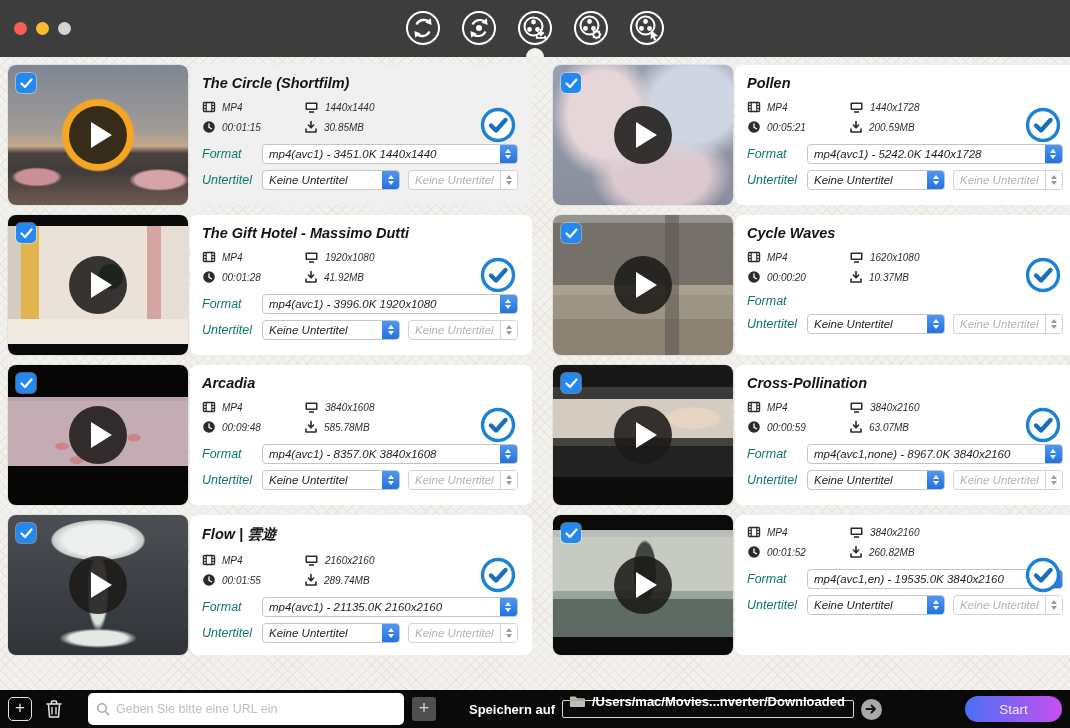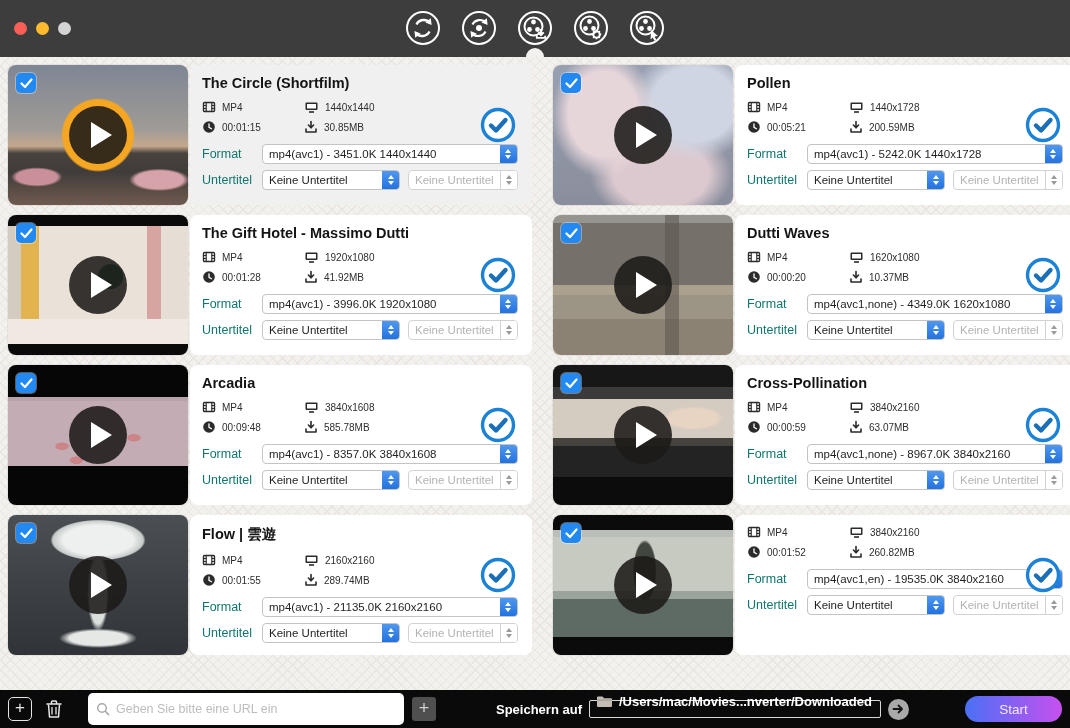--- a/index.html
+++ b/index.html
@@ -14,21 +14,21 @@
   .tool-icons { position:absolute; top:8px; left:0; right:0; display:flex; justify-content:center; gap:16px; }
   .tool-btn { position:relative; width:40px; height:40px; display:flex; align-items:center; justify-content:center; cursor:pointer; }
   .notch { position:absolute; left:50%; transform:translateX(-50%); bottom:-9px; width:18px; height:9px; background:#f3f1ef; border-radius:9px 9px 0 0; }
 
   
   .main { position:absolute; top:57px; bottom:38px; left:0; right:0;
     background-color:#f3f1ee;
     background-image:
       repeating-linear-gradient(45deg,#e9e6e2 0 1px,transparent 1px 7px),
       repeating-linear-gradient(-45deg,#e9e6e2 0 1px,transparent 1px 7px);
-    padding:8px 12px 0 8px; }
+    padding:8px 12px 0 8px;font-style:italic; }
   .grid { display:grid; grid-template-columns:508px 509px; column-gap:37px; row-gap:10px; }
 
   
   .card { display:flex; height:140px; }
   .thumb { position:relative; width:180px; height:140px; border-radius:8px; flex:0 0 180px; background:#222; box-shadow:0 0 0 1px rgba(0,0,0,.05); }
   .checkbox { position:absolute; top:8px; left:8px; width:20px; height:20px; border-radius:5px; background:#2389f2; display:flex; align-items:center; justify-content:center; box-shadow:0 0 0 1px rgba(255,255,255,.35); cursor:pointer; }
   .play { position:absolute; top:50%; left:50%; transform:translate(-50%,-50%); width:58px; height:58px; border-radius:50%; background:rgba(28,26,24,.88); display:flex; align-items:center; justify-content:center; cursor:pointer; }
   .play .tri { width:0; height:0; border-top:13px solid transparent; border-bottom:13px solid transparent; border-left:21px solid #fff; margin-left:6px; }
   .info { flex:1; margin-left:2px; background:#fff; border-radius:8px; padding:10px 14px 8px 12px; position:relative; }
   .card.hl .info { background:#f1f0f0; }
@@ -54,21 +54,21 @@
   .sel-sub2 .stepper .dn { border-top-color:#9a9a9a; }
 
   
   .bottombar { position:absolute; left:0; right:0; bottom:0; height:38px; background:#0a0a0a; display:flex; align-items:center; }
   .add-btn { margin-left:8px; width:24px; height:24px; border:1.5px solid #e6e6e6; border-radius:5px; color:#e6e6e6; font-size:17px; line-height:20px; text-align:center; cursor:pointer; }
   .trash-btn { margin-left:10px; width:24px; height:24px; display:flex; align-items:center; justify-content:center; cursor:pointer; }
   .url-field { margin-left:22px; width:316px; height:32px; background:#fff; border-radius:5px; display:flex; align-items:center; padding:0 8px; }
   .url-field input { border:none; outline:none; flex:1; font-size:12.5px; color:#333; margin-left:6px; font-family:"Liberation Sans",sans-serif; }
   .url-field input::placeholder { color:#bdbdbd; }
   .plus-btn { margin-left:8px; width:24px; height:24px; background:#4f4f4f; border-radius:3px; color:#cfcfcf; font-size:18px; line-height:22px; text-align:center; cursor:pointer; }
-  .save-label { margin-left:60px; color:#fff; font-size:13px; font-weight:bold; white-space:nowrap; }
+  .save-label { margin-left:33px; color:#fff; font-size:13px; font-weight:bold; white-space:nowrap; }
   .path-field { margin-left:7px; height:14px; border:1px solid #d8d8d8; border-radius:2px; display:flex; align-items:center; padding:0 8px 16px 6px; gap:6px; cursor:pointer; }
   .path-text { color:#fff; font-size:13px; font-weight:bold; white-space:nowrap; }
   .goto-btn { margin-left:7px; width:21px; height:21px; border-radius:50%; background:#a9a9a9; color:#141414; font-size:14px; font-weight:bold; display:flex; align-items:center; justify-content:center; cursor:pointer; }
   .start-btn { margin-left:auto; margin-right:8px; width:97px; height:26px; border-radius:13px; border:none; background:linear-gradient(90deg,#4a70f5,#c750ee); color:#f3e9f5; font-size:13.5px; font-family:"Liberation Sans",sans-serif; cursor:pointer; }
 </style>
 </head>
 <body>
 
 <div class="toolbar">
   <div class="traffic">
@@ -393,21 +393,21 @@
       <span class="checkbox">
         <svg width="13" height="11" viewBox="0 0 13 11">
           <path d="M1.5 5.5 L5 9 L11.5 1.5" fill="none" stroke="#fff" stroke-width="2.2" stroke-linecap="round" stroke-linejoin="round"></path>
         </svg>
       </span>
       <span class="play">
             <span class="tri"></span>
           </span>
     </div>
     <div class="info">
-      <div class="v-title">Dutti Waves</div>
+      <div class="v-title">Cycle Waves</div>
       <div class="meta">
         <div class="meta-col c1">
           <div class="meta-item">
             <svg width="14" height="14" viewBox="0 0 14 14">
               <rect x="1.5" y="2.5" width="11" height="9" rx="1" fill="none" stroke="#2b2b2b" stroke-width="1.4"></rect>
               <path d="M4.2 2.5 v9 M9.8 2.5 v9" stroke="#2b2b2b" stroke-width="1.2"></path>
               <path d="M1.5 5.5 h2.7 M1.5 8.5 h2.7 M9.8 5.5 h2.7 M9.8 8.5 h2.7" stroke="#2b2b2b" stroke-width="1"></path>
             </svg>
             <span>MP4</span>
           </div>
@@ -438,27 +438,20 @@
         </div>
       </div>
       <div class="check-circle">
         <svg width="36" height="36" viewBox="0 0 36 36">
           <circle cx="18" cy="18" r="15.5" fill="#fff" stroke="#1c82d6" stroke-width="3.4"></circle>
           <path d="M11 18.5 L16 23.5 L25.5 13" fill="none" stroke="#1a6fb8" stroke-width="4.4" stroke-linecap="round" stroke-linejoin="round"></path>
         </svg>
       </div>
       <div class="row">
         <span class="lbl">Format</span>
-        <div class="select sel-format">
-          <span class="val">mp4(avc1,none) - 4349.0K 1620x1080</span>
-          <span class="stepper">
-                <span class="up"></span>
-                <span class="dn"></span>
-              </span>
-        </div>
       </div>
       <div class="row">
         <span class="lbl">Untertitel</span>
         <div class="select sel-sub1">
           <span class="val">Keine Untertitel</span>
           <span class="stepper">
                 <span class="up"></span>
                 <span class="dn"></span>
               </span>
         </div>

